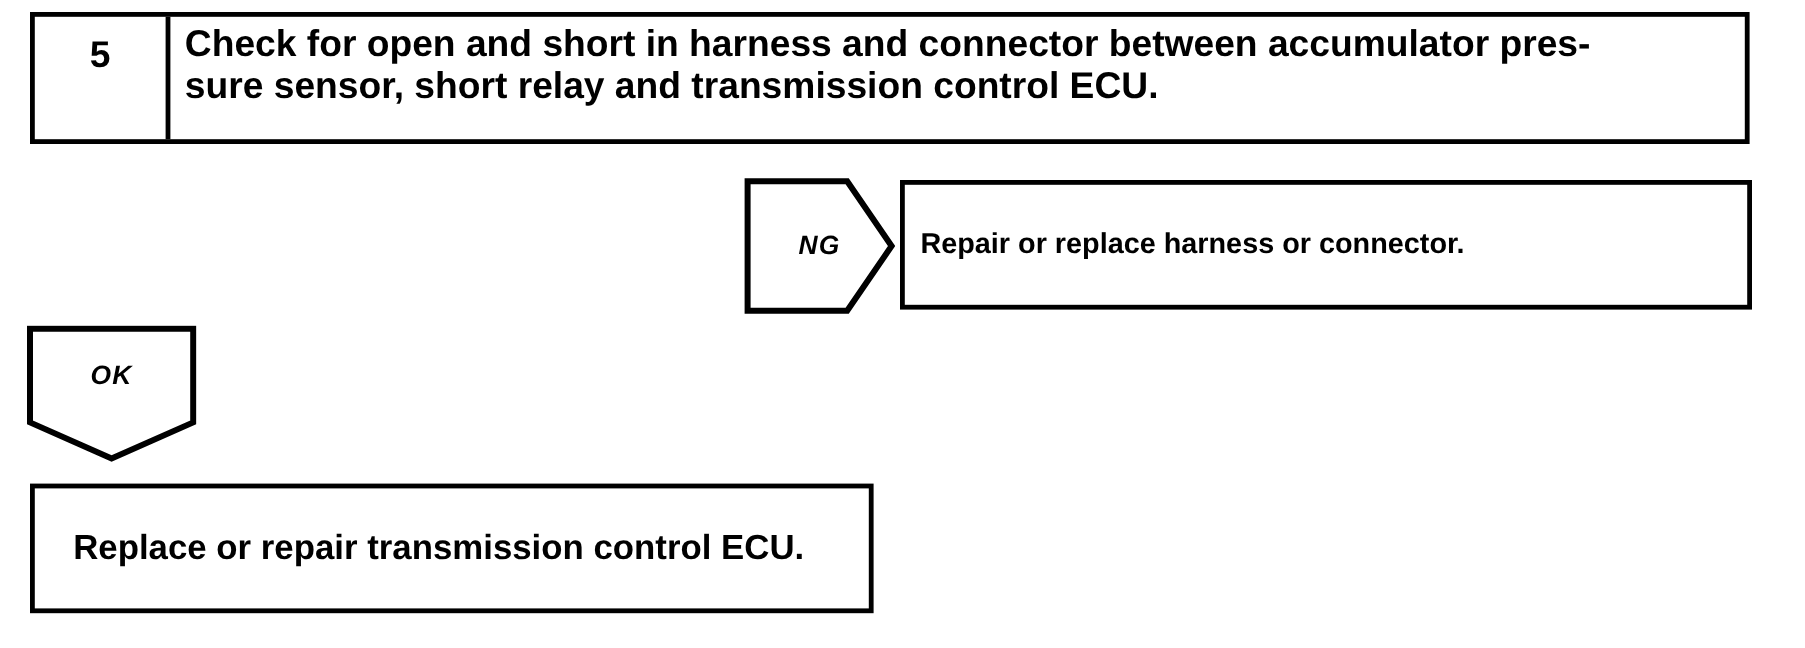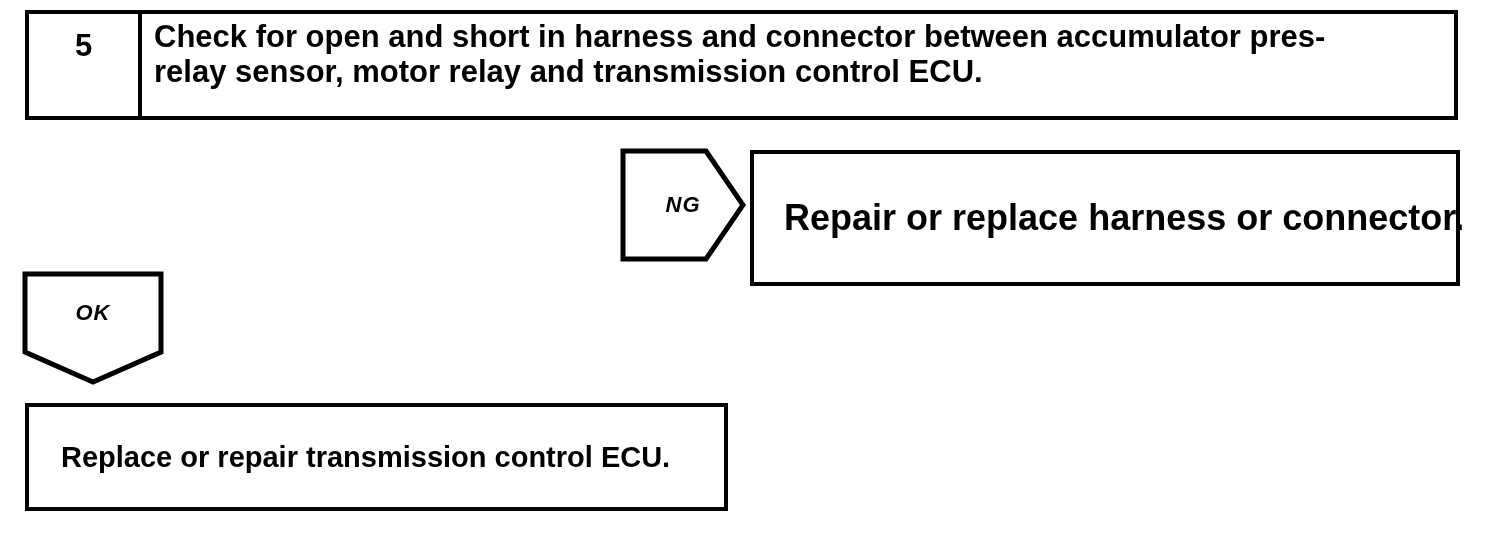--- a/index.html
+++ b/index.html
@@ -63,46 +63,46 @@
     letter-spacing: 1px;
     font-style: italic;
   }
   .ng-connector { left: 620px; top: 148px; }
   .ng-connector .connector-label { width: 126px; height: 114px; }
   .ok-connector { left: 22px; top: 271px; }
   .ok-connector .connector-label { width: 142px; height: 84px; }
   
   .ng-action-box {
     left: 750px; top: 150px;
-    width: 710px; height: 136px;
+    width: 710px; height: 108px;
     display: flex;
     align-items: center;
-    padding-left: 30px;
-    font-size: 36px;
+    padding-left: 13px;
+    font-size: 24px;
   }
   .final-action-box {
     left: 25px; top: 403px;
     width: 703px; height: 108px;
     display: flex;
     align-items: center;
     padding-left: 32px;
     font-size: 29px;
   }
   .action-text { white-space: nowrap; }
 </style>
 </head>
 <body>
 
 <div class="canvas">
 
   <div class="box step-box">
     <div class="step-number">5</div>
     <div class="step-text">
       <span class="line">Check for open and short in harness and connector between accumulator pres-</span>
-      <span class="line">relay sensor, motor relay and transmission control ECU.</span>
+      <span class="line">sure sensor, short relay and transmission control ECU.</span>
     </div>
   </div>
 
   <div class="connector ng-connector">
     <svg width="126" height="114" viewBox="0 0 126 114">
       <polygon points="3,3 86,3 123,57 86,111 3,111" fill="#ffffff" stroke="#000000" stroke-width="5"></polygon>
     </svg>
     <div class="connector-label">NG</div>
   </div>
 

